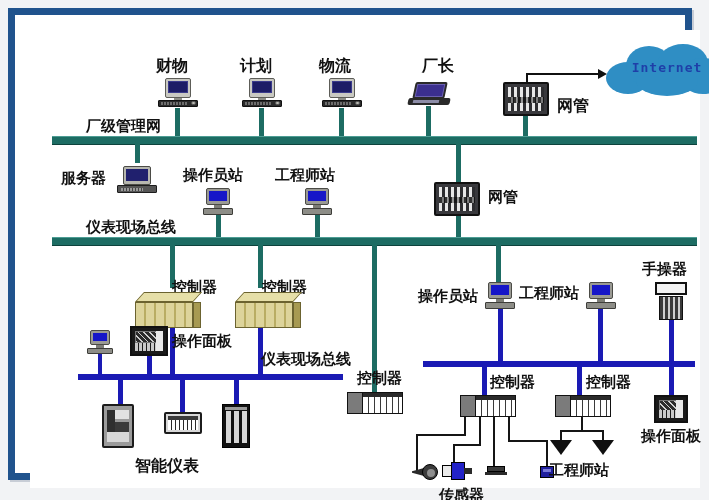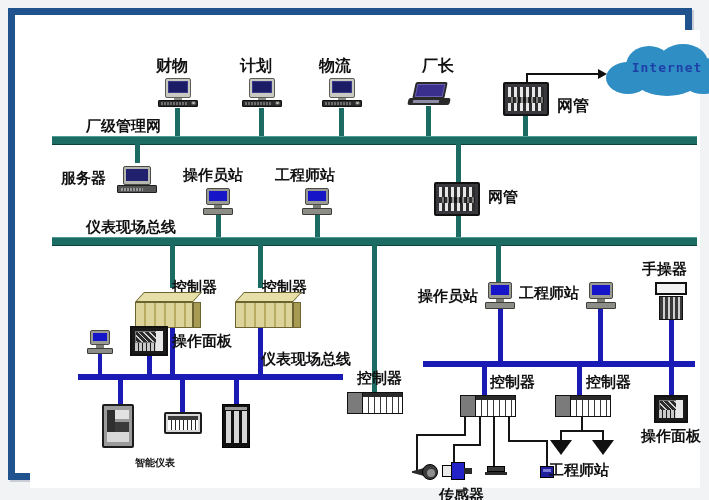--- a/index.html
+++ b/index.html
@@ -345,21 +345,21 @@
       <div class="inst-b" style="left:134px;top:382px;">
         <div class="t"></div>
           <div class="g"></div>
       </div>
       <div class="inst-c" style="left:192px;top:374px;">
         <div class="cap"></div>
           <div class="s s1"></div>
           <div class="s s2"></div>
           <div class="s s3"></div>
       </div>
-      <div class="lbl" style="left:105px;top:428px;font-size:10px;">智能仪表</div>
+      <div class="lbl" style="left:105px;top:428px;font-size:16px;">智能仪表</div>
 
       <div class="lbl" style="left:327px;top:341px;font-size:15px;">控制器</div>
       <div class="plc" style="left:317px;top:362px;">
         <div class="cpu"></div>
           <div class="mods"></div>
           <div class="hdr"></div>
       </div>
 
       <div class="lbl" style="left:388px;top:259px;font-size:15px;">操作员站</div>
       <div class="ws" style="left:455px;top:252px;">

